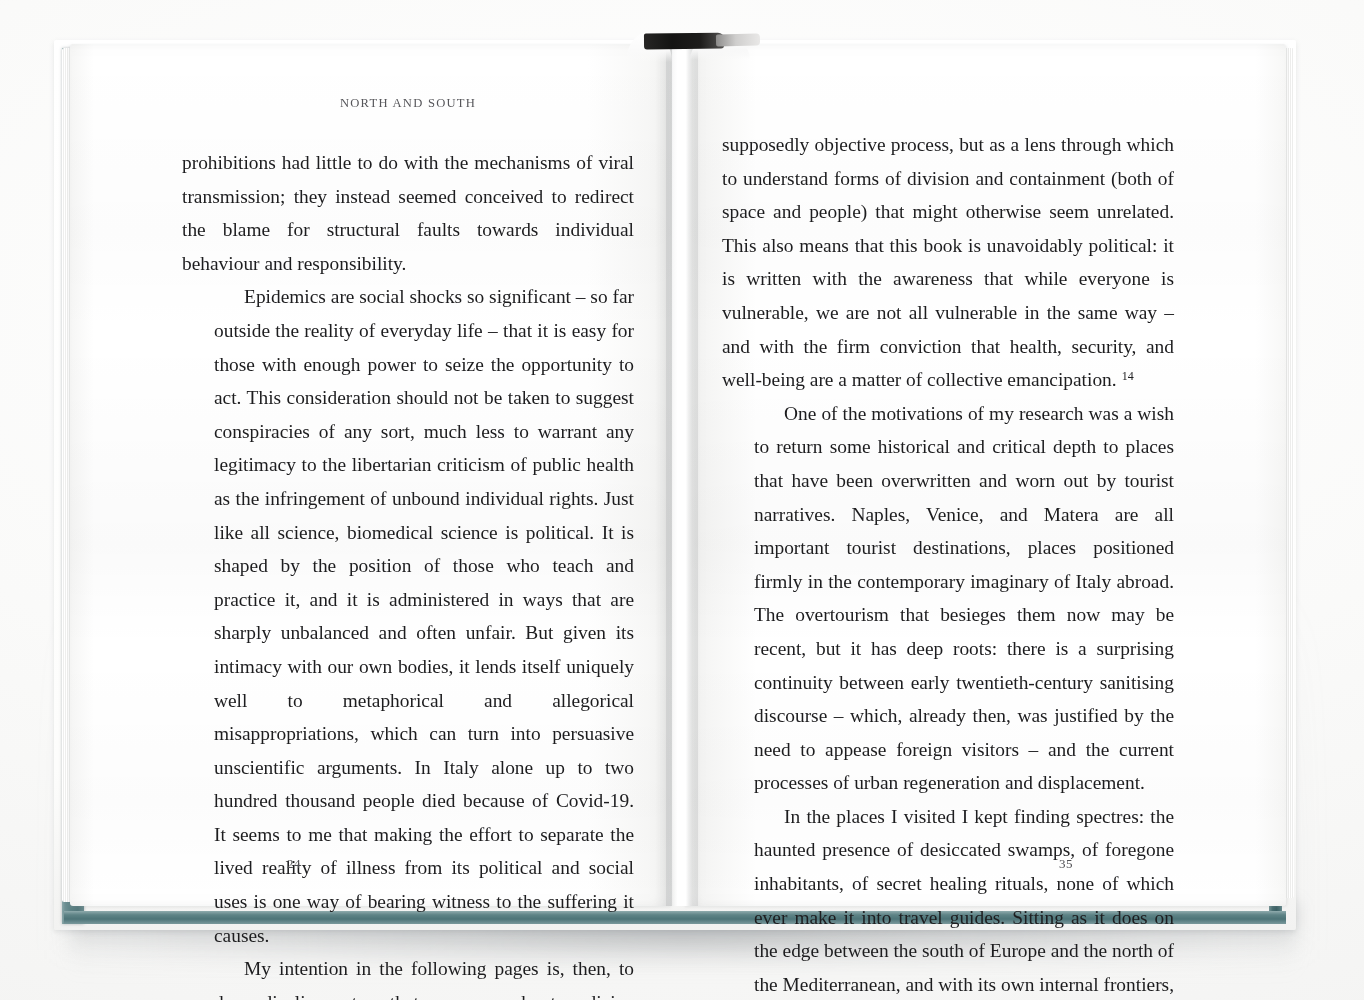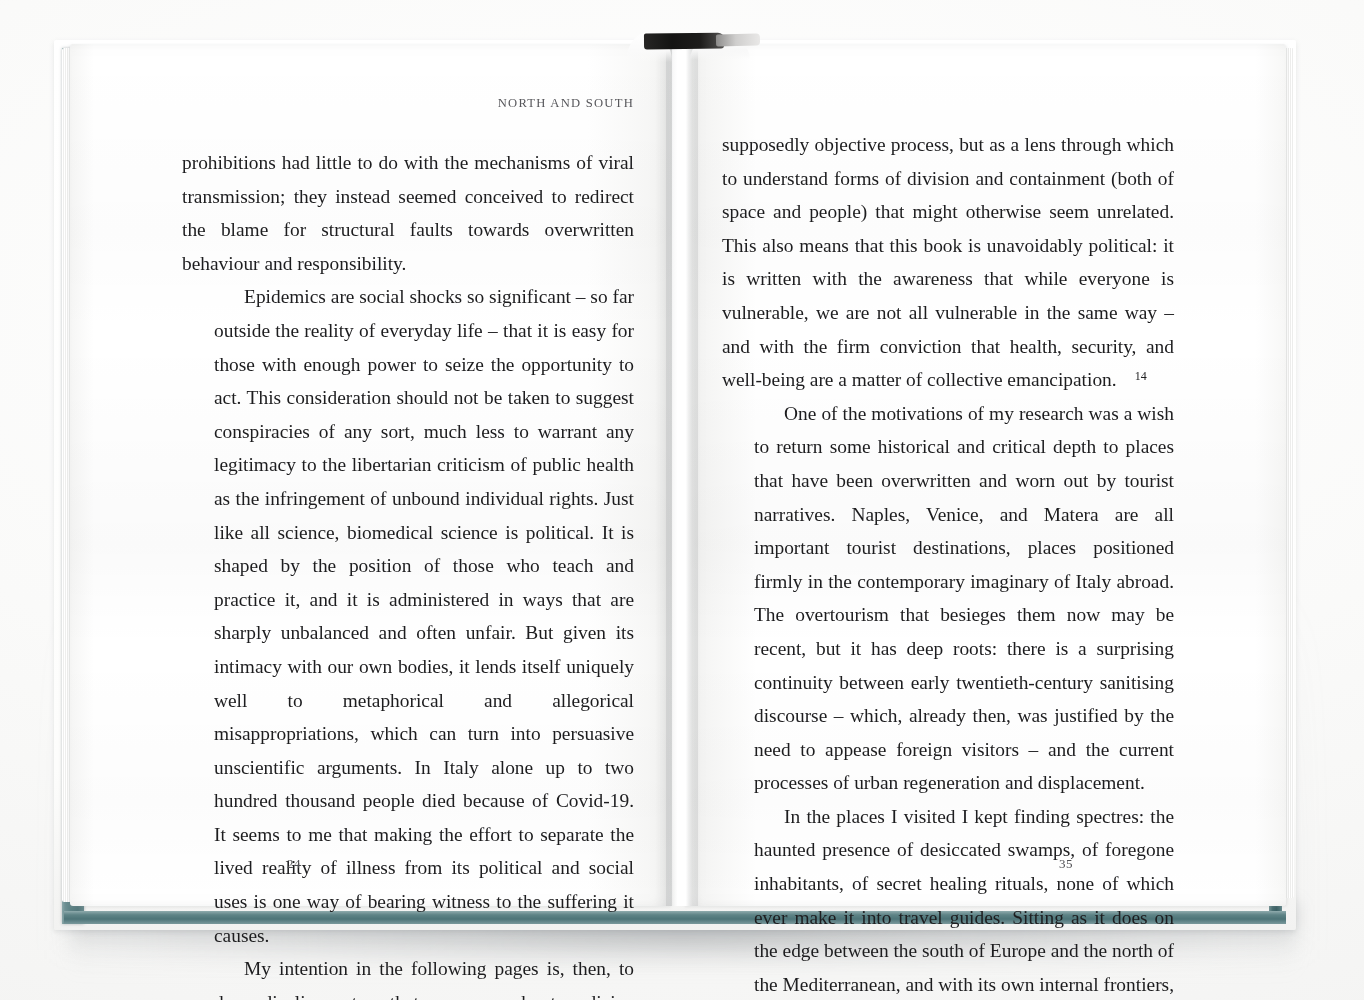--- a/index.html
+++ b/index.html
@@ -231,21 +231,21 @@
 
   .running-head {
     font-size: 12.6px;
     letter-spacing: 1.25px;
     color: #56565a;
     text-transform: uppercase;
     font-variant: small-caps;
     height: 18px;
     white-space: nowrap;
   }
-  .page-left .running-head  { text-align: right; }
+  .page-left .running-head  { text-align: center; }
   .page-right .running-head { text-align: right; }
 
   .body-text {
     margin-top: 32px;
     font-size: 19.4px;
     line-height: 33.6px;
     color: #1d1d1f;
     text-align: justify;
     text-justify: inter-word;
     hyphens: manual;
@@ -258,21 +258,21 @@
     text-indent: 1.55em;
     margin-left: 32px;
   }
   .body-text p:last-child {
     text-align: justify;
   }
   sup.fn {
     font-size: 0.62em;
     vertical-align: 0.52em;
     line-height: 0;
-    margin-left: 18px;
+    margin-left: 5px;
   }
 
   .folio {
     position: absolute;
     bottom: 34px;
     font-size: 13px;
     color: #4e4e52;
     letter-spacing: 0.4px;
   }
   .page-left .folio  { left: 0; right: 0; text-align: center; margin-left: -154px; }
@@ -312,21 +312,21 @@
     <div class="pages">
 
       <div class="edge-stack-left"></div>
       <div class="edge-stack-right"></div>
 
       <div class="page page-left">
         <div class="sheen"></div>
         <div class="text-col">
           <div class="running-head">NORTH AND SOUTH</div>
           <div class="body-text">
-            <p>prohibitions had little to do with the mechanisms of viral transmission; they instead seemed conceived to redirect the blame for structural faults towards overwritten behaviour and responsibility.</p>
+            <p>prohibitions had little to do with the mechanisms of viral transmission; they instead seemed conceived to redirect the blame for structural faults towards individual behaviour and responsibility.</p>
             <p>Epidemics are social shocks so significant – so far outside the reality of everyday life – that it is easy for those with enough power to seize the opportunity to act. This consideration should not be taken to suggest conspiracies of any sort, much less to warrant any legitimacy to the libertarian criticism of public health as the infringement of unbound individual rights. Just like all science, biomedical science is political. It is shaped by the position of those who teach and practice it, and it is administered in ways that are sharply unbalanced and often unfair. But given its intimacy with our own bodies, it lends itself uniquely well to metaphorical and allegorical misappropriations, which can turn into persuasive unscientific arguments. In Italy alone up to two hundred thousand people died because of Covid-19. It seems to me that making the effort to separate the lived reality of illness from its political and social uses is one way of bearing witness to the suffering it causes.</p>
             <p>My intention in the following pages is, then, to de-medicalise a story that was never about medicine to begin with. It is important to understand the histories discussed not as the public health interventions they were supposed to be, but as the political interventions that they were. Therefore I do not describe sanitation as an isolated,</p>
           </div>
         </div>
         <div class="folio">24</div>
       </div>
 
       <div class="page page-right">
         <div class="sheen"></div>
         <div class="text-col">

